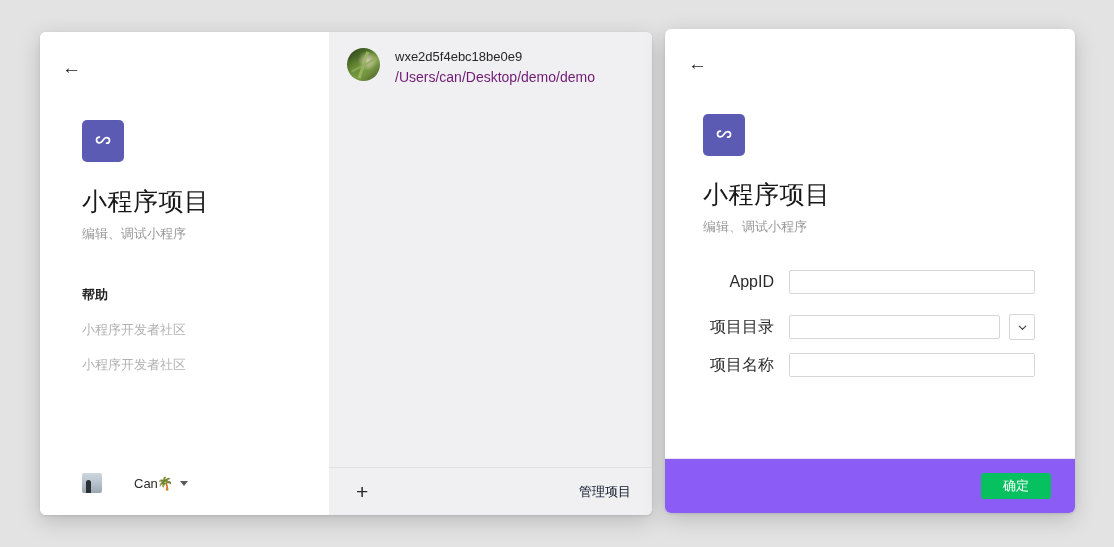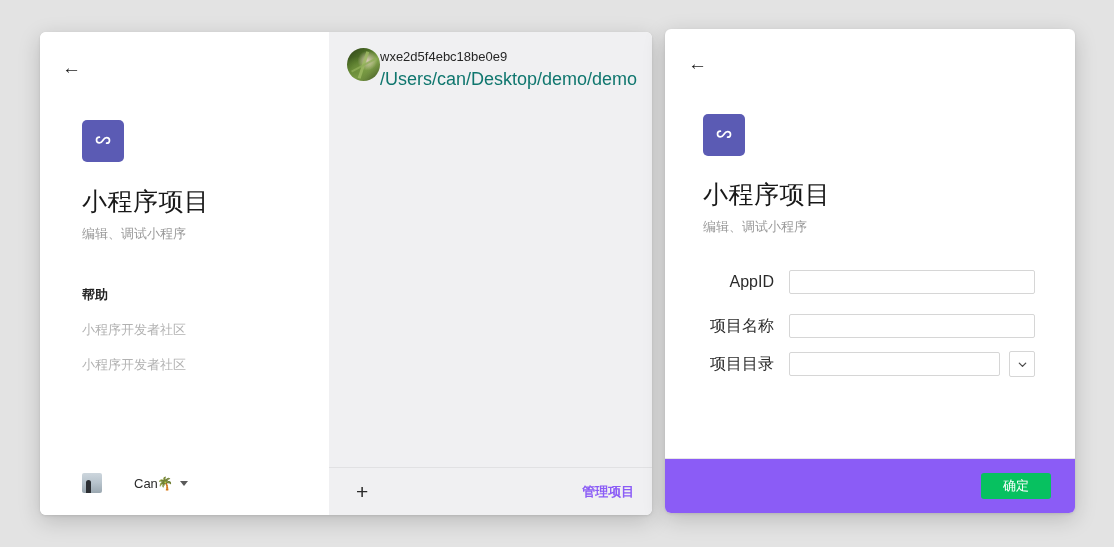--- a/index.html
+++ b/index.html
@@ -173,28 +173,28 @@
   }
   .project-avatar::after {
     content: "";
     position: absolute;
     left: 8%; top: 47%;
     width: 84%; height: 7%;
     background: #8fae58;
     transform: rotate(-28deg);
     opacity: .8;
   }
-  .project-meta { padding-top: 1px; }
+  .project-meta { margin-left: 15px; padding-top: 1px; }
   .project-name {
     font-size: 13px;
     color: #262626;
   }
   .project-path {
-    font-size: 18px;
-    color: #0f766e;
+    font-size: 14px;
+    color: #701a75;
     margin-top: 5px;
   }
 
   .pane-list-spacer { flex: 1 1 auto; }
 
   .pane-list-footer {
     height: 47px;
     flex: 0 0 47px;
     border-top: 1px solid #e1e1e3;
     display: flex;
@@ -204,23 +204,22 @@
   }
   .plus-btn {
     font-size: 21px;
     color: #2a2a2a;
     line-height: 1;
     cursor: pointer;
     font-weight: 300;
   }
   .manage-link {
     font-size: 13px;
-    color: #8b5cf6;
-    cursor: pointer;
-    font-weight: bold;
+    color: #0f172a;
+    cursor: pointer;
   }
 
   
   .window-right {
     position: absolute;
     left: 665px;
     top: 29px;
     width: 410px;
     height: 484px;
     border-radius: 6px;
@@ -401,40 +400,40 @@
 
       <div class="form-row">
         <div class="form-label">AppID</div>
         <div class="form-control">
           <input class="text-input" type="text" value="" style="">
         </div>
       </div>
 
       <div class="hint-row">
         <div class="hint-spacer"></div>
-      </div>
-
-      <div class="form-row">
-        <div class="form-label">项目名称</div>
-        <div class="form-control">
-          <input class="text-input" type="text" value="" style="">
-        </div>
       </div>
 
       <div class="form-row">
         <div class="form-label">项目目录</div>
         <div class="form-control">
           <input class="text-input" type="text" value="" style="">
           <div class="dir-btn">
             <svg width="11" height="11" viewBox="0 0 12 12" aria-hidden="true">
               <path d="M2.5 4.5 L6 8 L9.5 4.5" fill="none" stroke="#4a4a4a" stroke-width="1.4" stroke-linecap="round" stroke-linejoin="round"></path>
             </svg>
           </div>
         </div>
       </div>
 
+      <div class="form-row">
+        <div class="form-label">项目名称</div>
+        <div class="form-control">
+          <input class="text-input" type="text" value="" style="">
+        </div>
+      </div>
+
     </div>
   </div>
 
   <div class="dialog-footer">
     <button class="confirm-btn">确定</button>
   </div>
 </div>
 
 </body></html>

